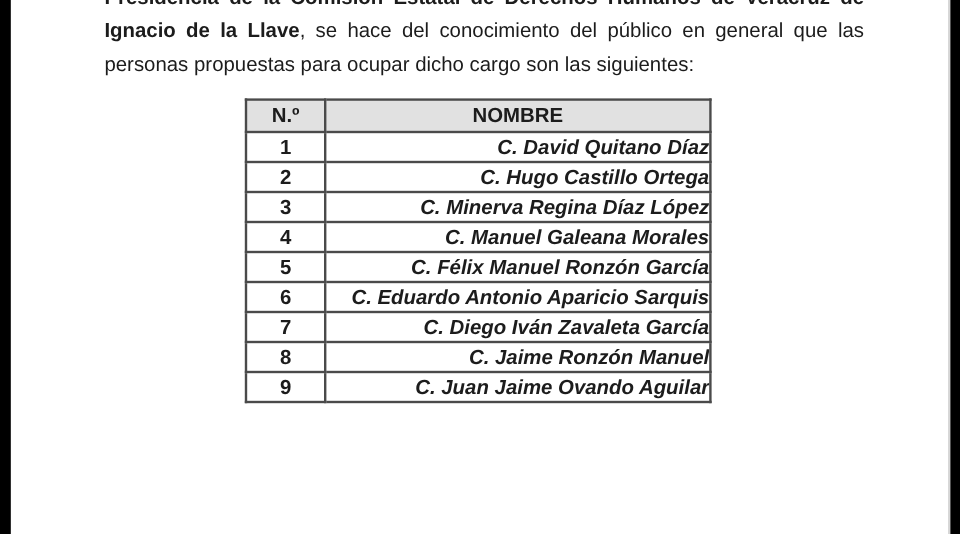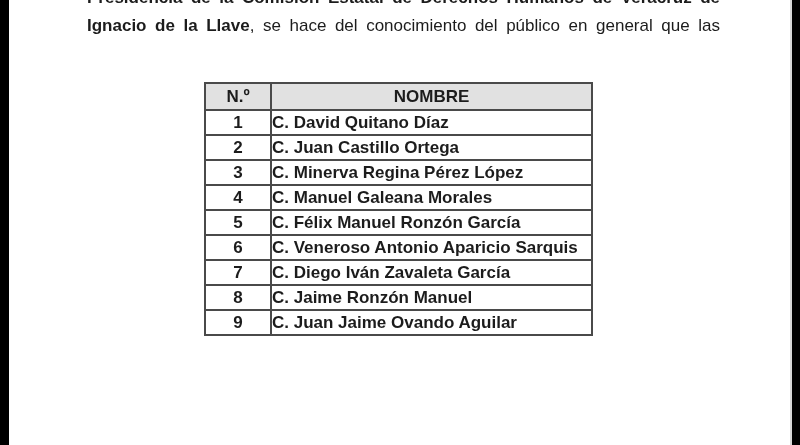--- a/index.html
+++ b/index.html
@@ -62,71 +62,73 @@
     text-align: center;
     padding: 0;
   }
   table.candidates td {
     height: 23px;
     padding: 0;
   }
   col.c-num { width: 66px; }
   td.num { text-align: center; }
   td.name {
-    text-align: left;
+    text-align: right;
     padding-left: 12px;
     white-space: pre-wrap;
+    font-style: italic;
   }
 </style>
 </head>
 <body>
 
 <div class="edge-bar left"></div>
 <div class="edge-bar right"></div>
 
 <div class="intro">
   <div class="iline just bold">Presidencia de la Comisión Estatal de Derechos Humanos de Veracruz de</div>
   <div class="iline just"><span class="bold">Ignacio de la Llave</span><span>, se hace del conocimiento del público en general que las</span></div>
+  <div class="iline">personas propuestas para ocupar dicho cargo son las siguientes:</div>
 </div>
 
 <table class="candidates">
   <colgroup>
     <col class="c-num">
     <col class="c-name">
   </colgroup>
   <thead>
     <tr>
       <th>N.º</th>
       <th>NOMBRE</th>
     </tr>
   </thead>
   <tbody>
     <tr>
       <td class="num">1</td>
       <td class="name">C. David Quitano Díaz</td>
     </tr>
     <tr>
       <td class="num">2</td>
-      <td class="name">C. Juan Castillo Ortega</td>
+      <td class="name">C. Hugo Castillo Ortega</td>
     </tr>
     <tr>
       <td class="num">3</td>
-      <td class="name">C. Minerva Regina Pérez López</td>
+      <td class="name">C. Minerva Regina Díaz López</td>
     </tr>
     <tr>
       <td class="num">4</td>
       <td class="name">C. Manuel Galeana Morales</td>
     </tr>
     <tr>
       <td class="num">5</td>
       <td class="name">C. Félix Manuel Ronzón García</td>
     </tr>
     <tr>
       <td class="num">6</td>
-      <td class="name">C. Veneroso Antonio Aparicio Sarquis</td>
+      <td class="name">C. Eduardo Antonio Aparicio Sarquis</td>
     </tr>
     <tr>
       <td class="num">7</td>
       <td class="name">C. Diego Iván Zavaleta García</td>
     </tr>
     <tr>
       <td class="num">8</td>
       <td class="name">C. Jaime Ronzón Manuel</td>
     </tr>
     <tr>

